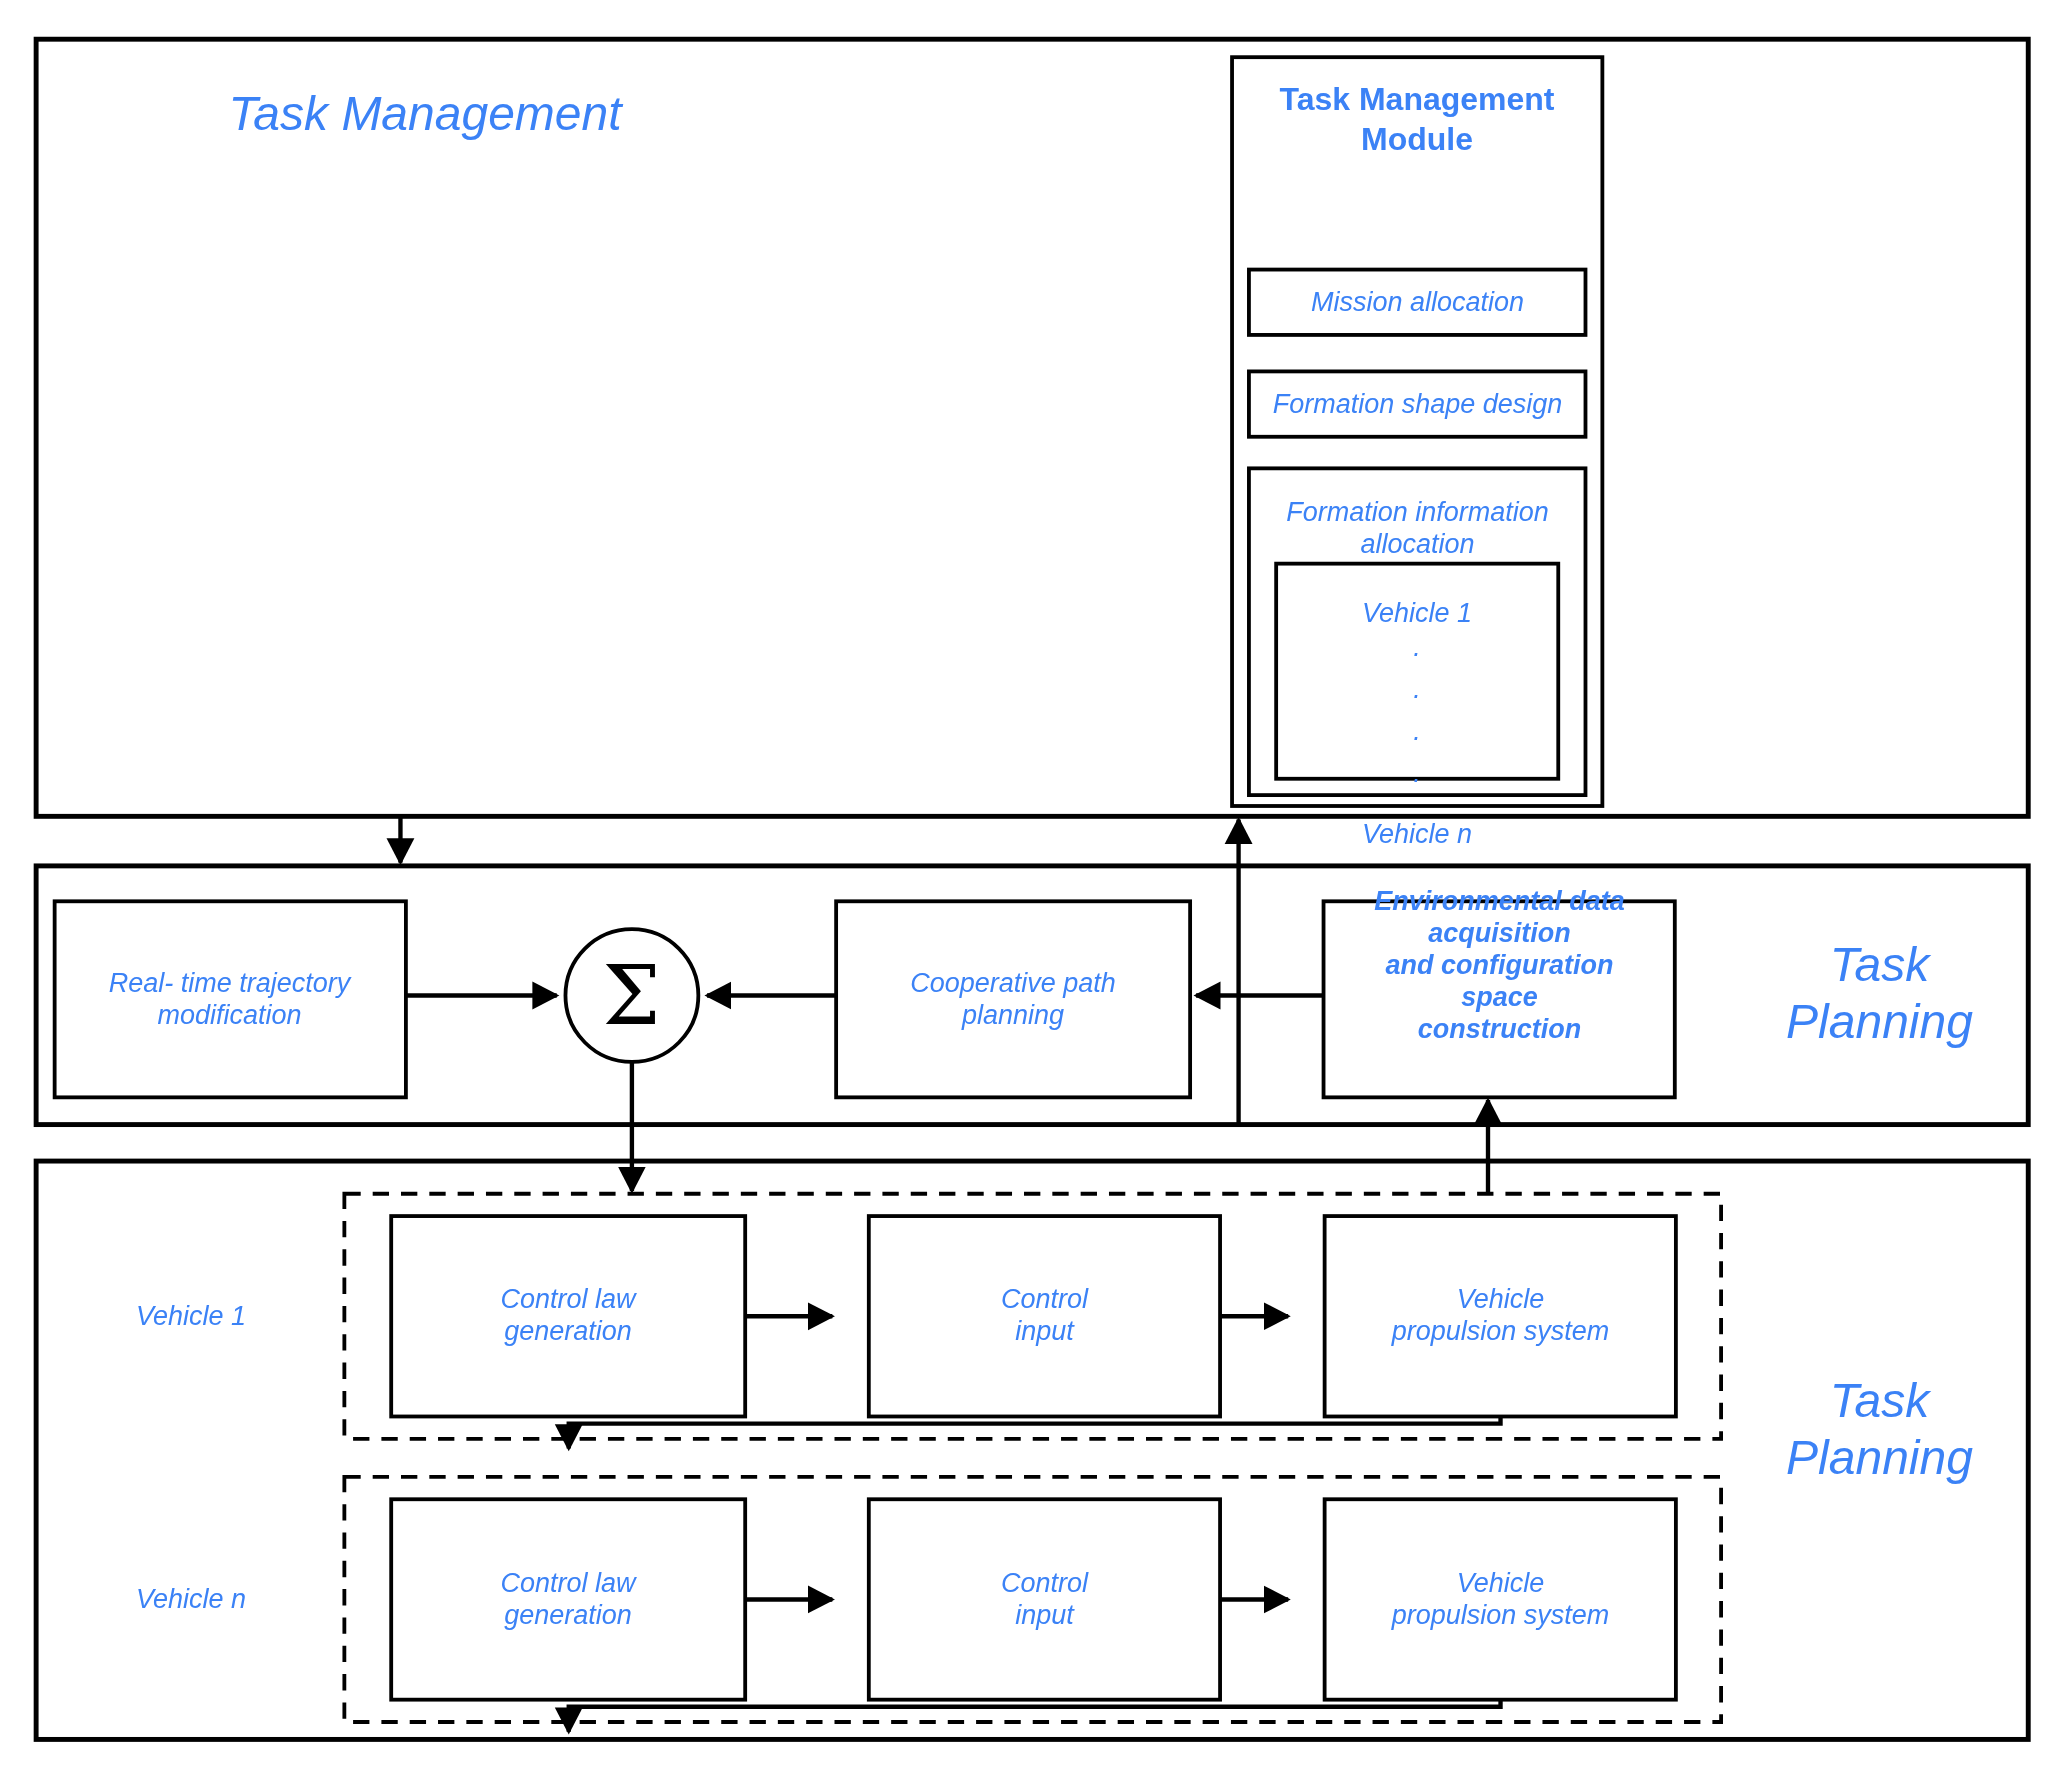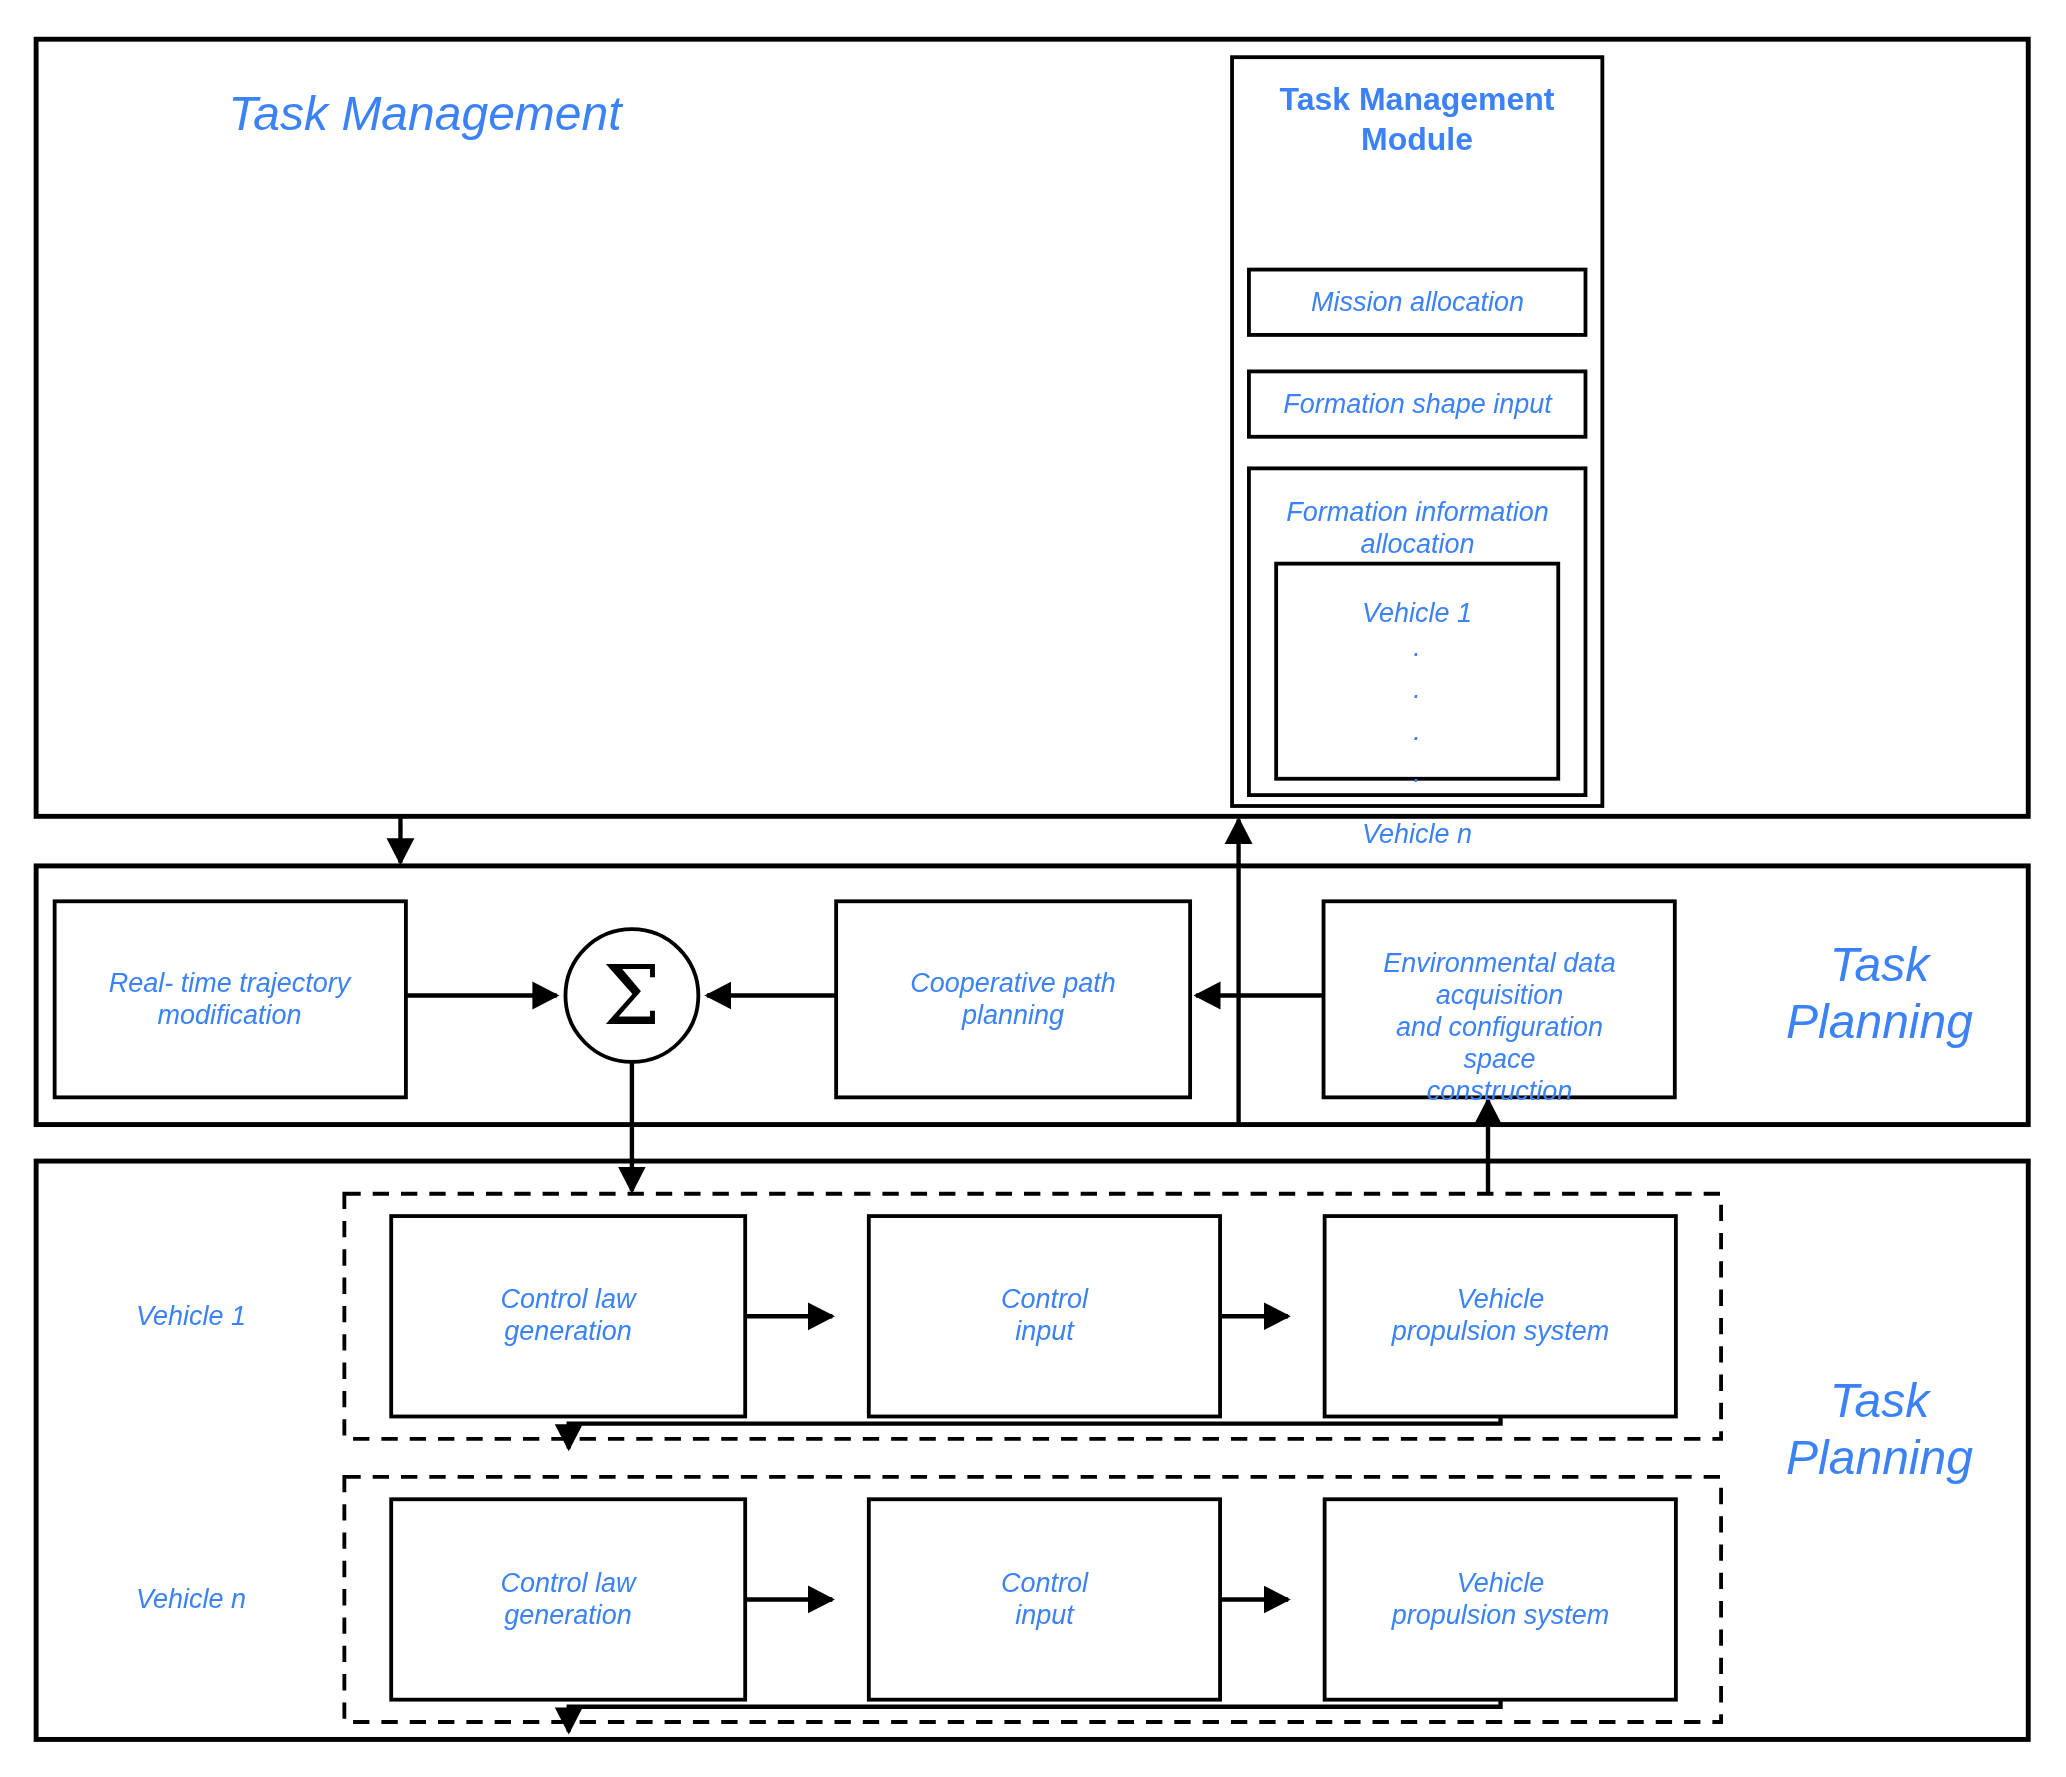--- a/index.html
+++ b/index.html
@@ -166,21 +166,21 @@
 Planning</div>
 
   <div class="lbl section-title centerbox" style="left:1749px; top:1362px; width:261px; height:136px;">Task
 Planning</div>
 
   <div class="lbl module-title centerbox" style="left:1232px; top:76px; width:370px; height:87px;">Task Management
 Module</div>
 
   <div class="lbl box-label centerbox" style="left:1249px; top:270px; width:337px; height:65px;">Mission allocation</div>
 
-  <div class="lbl box-label centerbox" style="left:1249px; top:372px; width:337px; height:65px;">Formation shape input</div>
+  <div class="lbl box-label centerbox" style="left:1249px; top:372px; width:337px; height:65px;">Formation shape design</div>
 
   <div class="lbl box-label centerbox" style="left:1249px; top:479px; width:337px; height:76px;margin-top:12px;">Formation information
 allocation</div>
 
   <div class="lbl vehicle-list" style="left:1276px; top:573px; width:282px; height:202px;">
     <span>Vehicle 1</span>
     <span class="dots">.
 .
 .
 .</span>
@@ -188,21 +188,21 @@
   </div>
 
   <div class="lbl box-label centerbox" style="left:54px; top:902px; width:351px; height:196px;">Real- time trajectory
 modification</div>
 
   <div class="sigma-glyph centerbox" style="left:565px; top:929px; width:133px; height:133px;">Σ</div>
 
   <div class="lbl box-label centerbox" style="left:836px; top:902px; width:354px; height:196px;">Cooperative path
 planning</div>
 
-  <div class="lbl box-label centerbox" style="left:1324px; top:930px; width:351px; height:196px;">Environmental data
+  <div class="lbl box-label centerbox" style="left:1324px; top:868px; width:351px; height:196px;font-weight:bold;">Environmental data
 acquisition
 and configuration
 space
 construction</div>
 
   <div class="lbl side-label centerbox" style="left:71px; top:1284px; width:240px; height:65px;">Vehicle 1</div>
 
   <div class="lbl side-label centerbox" style="left:71px; top:1567px; width:240px; height:65px;">Vehicle n</div>
 
   <div class="lbl box-label centerbox" style="left:391px; top:1216px; width:354px; height:200px;">Control law

